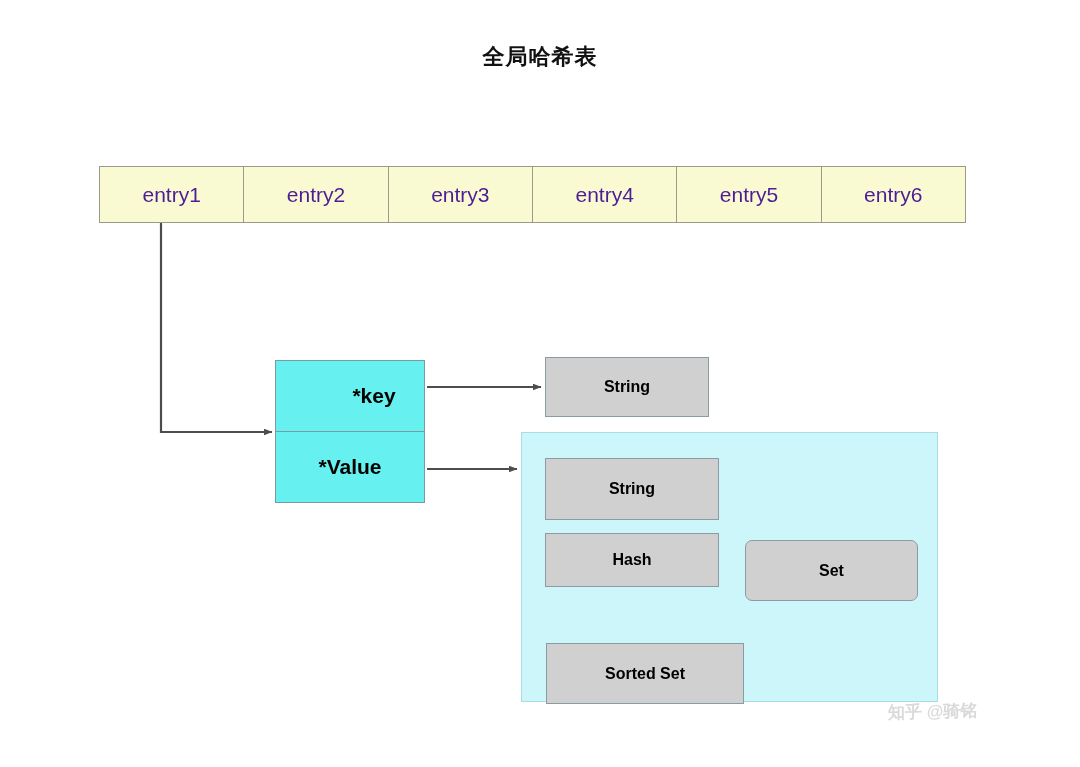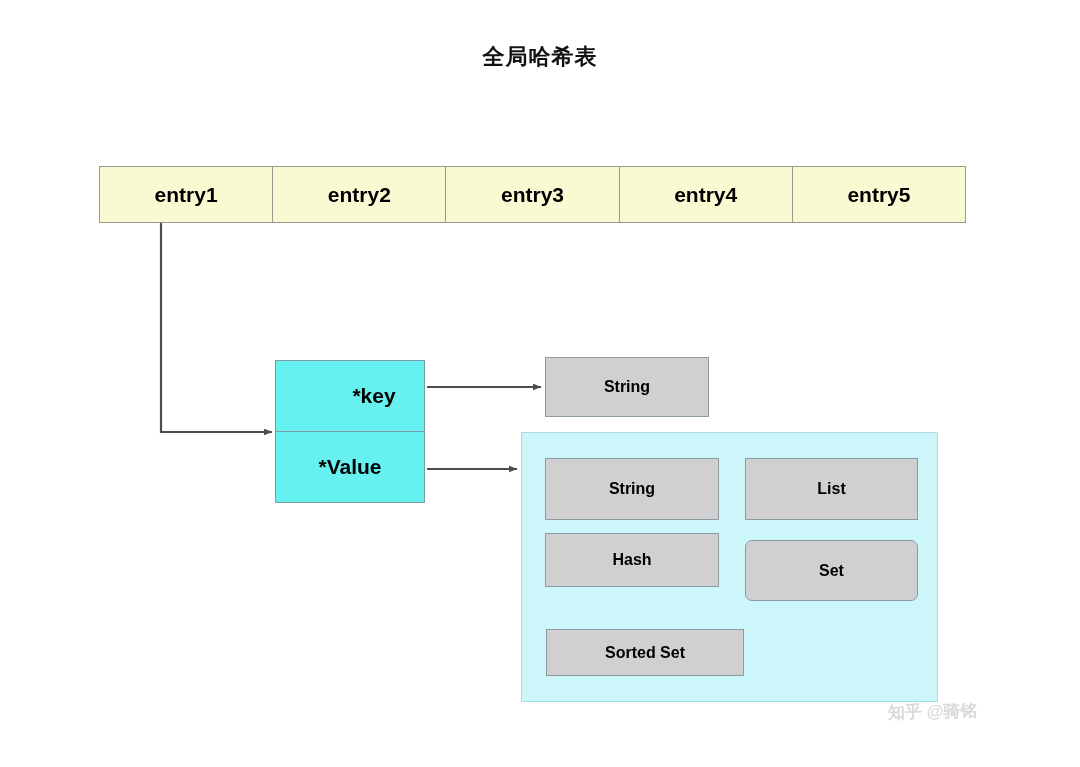--- a/index.html
+++ b/index.html
@@ -47,22 +47,22 @@
     box-sizing: border-box;
     border: 1px solid #9a9a8a;
     background: #fafad2;
   }
   .hash-cell {
     flex: 1 1 0;
     display: flex;
     align-items: center;
     justify-content: center;
     font-size: 21px;
-    font-weight: bold;
-    color: #000000;
+    font-weight: normal;
+    color: #4c1d95;
     border-right: 1px solid #9a9a8a;
     box-sizing: border-box;
     background: #fafad2;
   }
   .hash-cell:last-child { border-right: none; }
 
   
   .kv-node {
     position: absolute;
     left: 275px;
@@ -110,21 +110,21 @@
     height: 270px;
     box-sizing: border-box;
     border: 1px solid #a7dde4;
     background: #cdf6fb;
   }
 
   #box-type-string    { left: 545px; top: 458px; width: 174px; height: 62px; }
   #box-type-list      { left: 745px; top: 458px; width: 173px; height: 62px; }
   #box-type-hash      { left: 545px; top: 533px; width: 174px; height: 54px; }
   #box-type-set       { left: 745px; top: 540px; width: 173px; height: 61px; border-radius: 7px; }
-  #box-type-sortedset { left: 546px; top: 629px; width: 198px; height: 47px; }
+  #box-type-sortedset { left: 546px; top: 643px; width: 198px; height: 61px; }
 
   
   #connectors {
     position: absolute;
     left: 0; top: 0;
     width: 1080px;
     height: 767px;
     pointer-events: none;
   }
 
@@ -148,33 +148,33 @@
 <div id="canvas">
 
   <div class="title">全局哈希表</div>
 
   <div class="hash-table">
     <div class="hash-cell">entry1</div>
     <div class="hash-cell">entry2</div>
     <div class="hash-cell">entry3</div>
     <div class="hash-cell">entry4</div>
     <div class="hash-cell">entry5</div>
+    <div class="hash-cell">entry6</div>
   </div>
 
   <div class="kv-node">
     <div class="kv-cell top">*key</div>
     <div class="kv-cell">*Value</div>
   </div>
 
   <div class="gray-box" id="box-key-string">String</div>
 
   <div class="types-container"></div>
 
   <div class="gray-box" id="box-type-string">String</div>
-  <div class="gray-box" id="box-type-list">List</div>
   <div class="gray-box" id="box-type-hash">Hash</div>
   <div class="gray-box" id="box-type-set">Set</div>
   <div class="gray-box" id="box-type-sortedset">Sorted Set</div>
 
   <svg id="connectors" viewBox="0 0 1080 767">
     <defs>
       <marker id="arrowhead" markerWidth="9" markerHeight="7" refX="8.5" refY="3.5" orient="auto" markerUnits="userSpaceOnUse">
         <polygon points="0 0, 9 3.5, 0 7" fill="#4d4d4d"></polygon>
       </marker>
     </defs>

